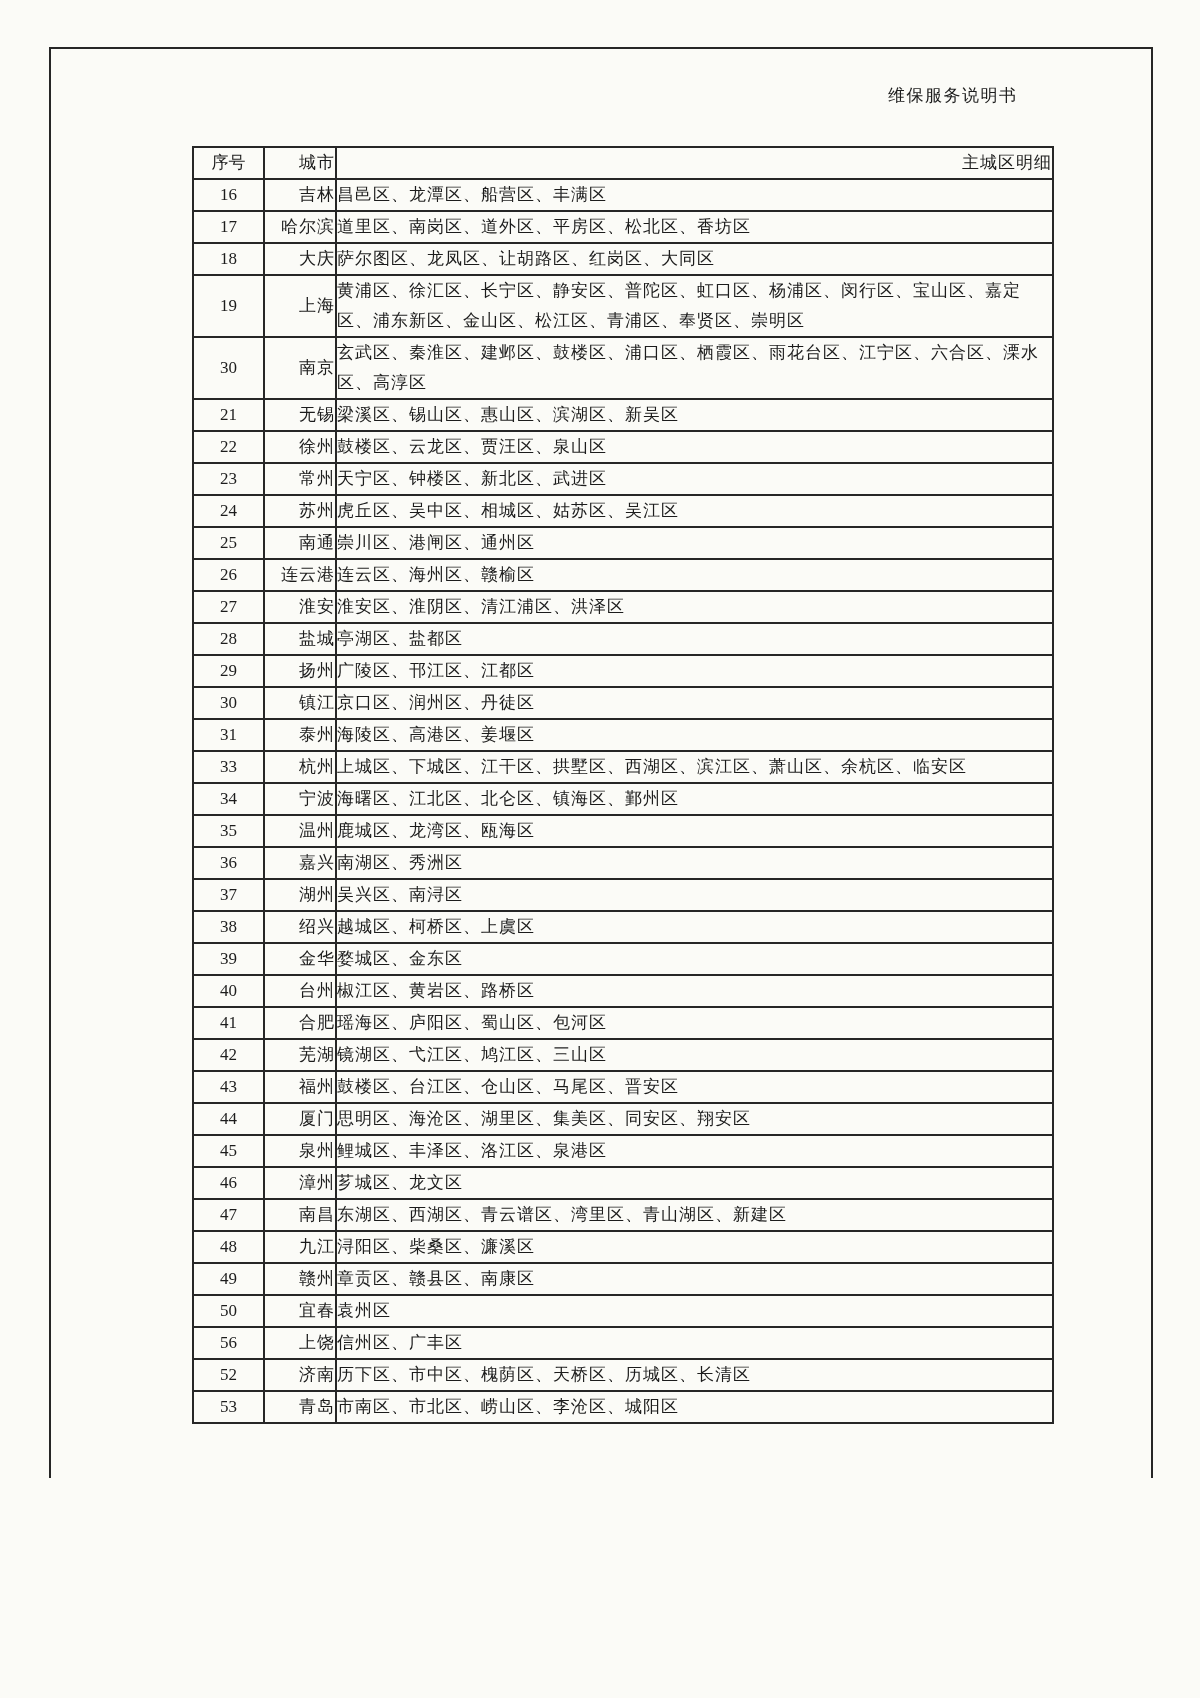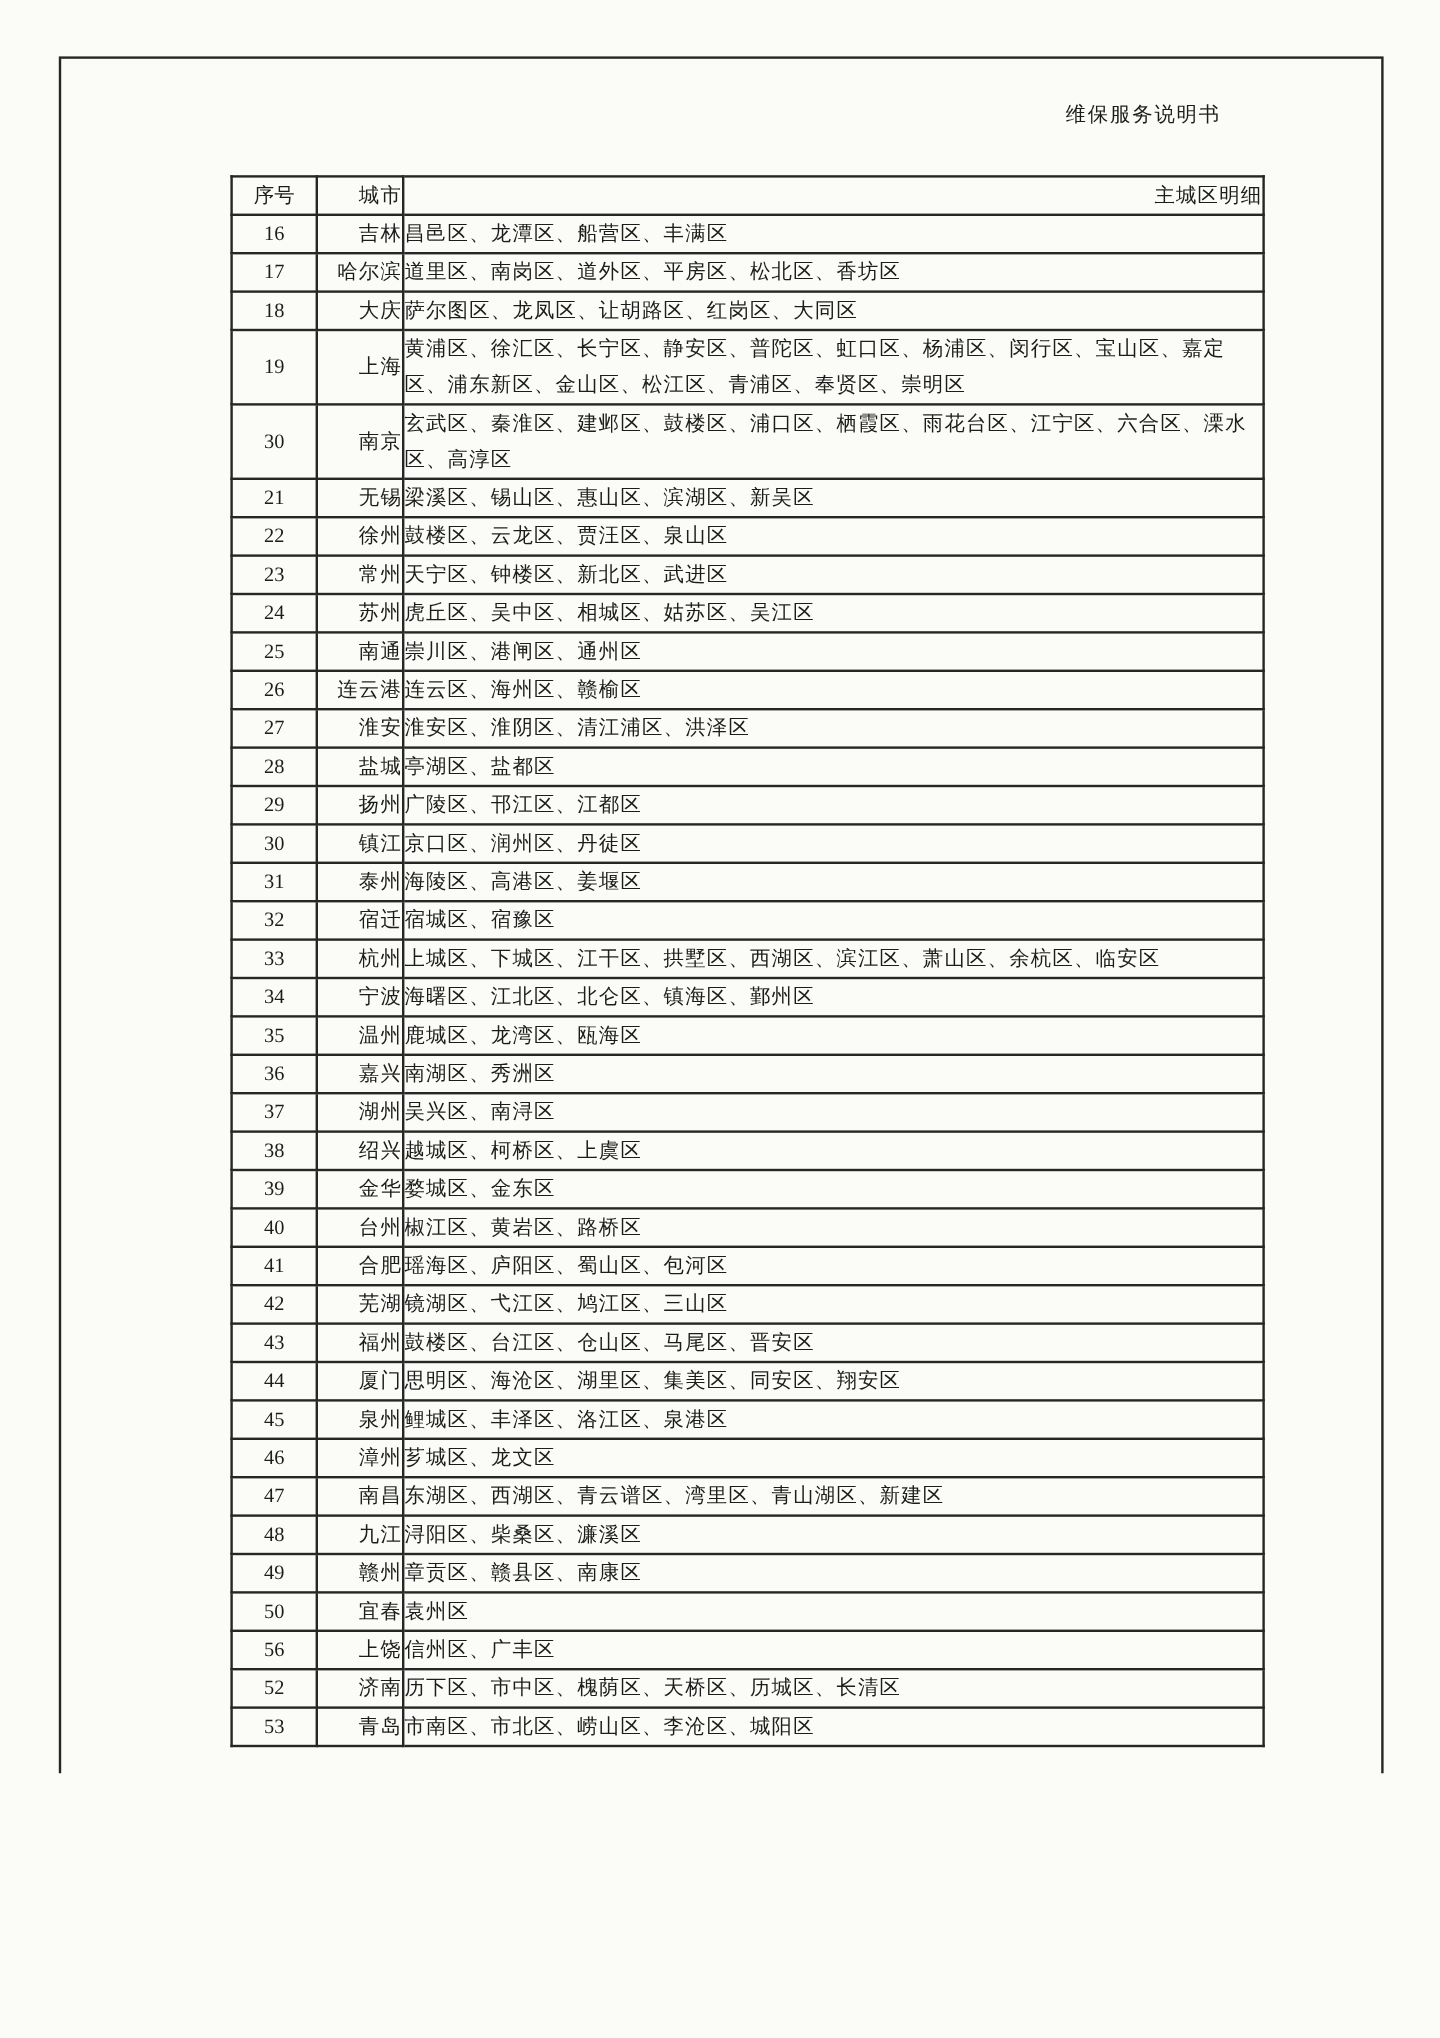--- a/index.html
+++ b/index.html
@@ -154,25 +154,20 @@
     <td class="cell-city">镇江</td>
     <td class="cell-districts">京口区、润州区、丹徒区</td>
   </tr>
 
   <tr>
     <td class="cell-no">31</td>
     <td class="cell-city">泰州</td>
     <td class="cell-districts">海陵区、高港区、姜堰区</td>
   </tr>
 
-  <tr>
-    <td class="cell-no">32</td>
-    <td class="cell-city">宿迁</td>
-    <td class="cell-districts">宿城区、宿豫区</td>
-  </tr>
 
   <tr>
     <td class="cell-no">33</td>
     <td class="cell-city">杭州</td>
     <td class="cell-districts">上城区、下城区、江干区、拱墅区、西湖区、滨江区、萧山区、余杭区、临安区</td>
   </tr>
 
   <tr>
     <td class="cell-no">34</td>
     <td class="cell-city">宁波</td>

